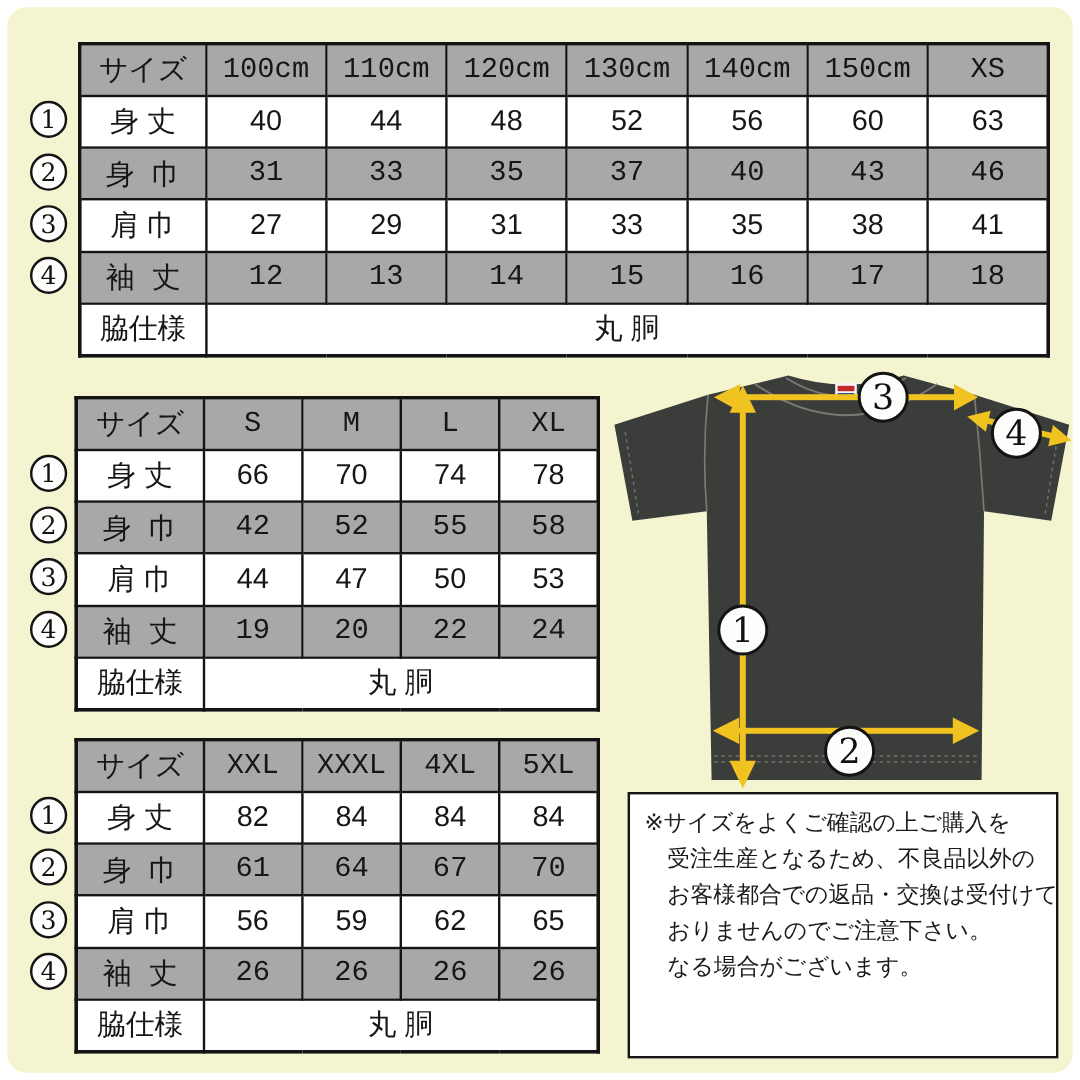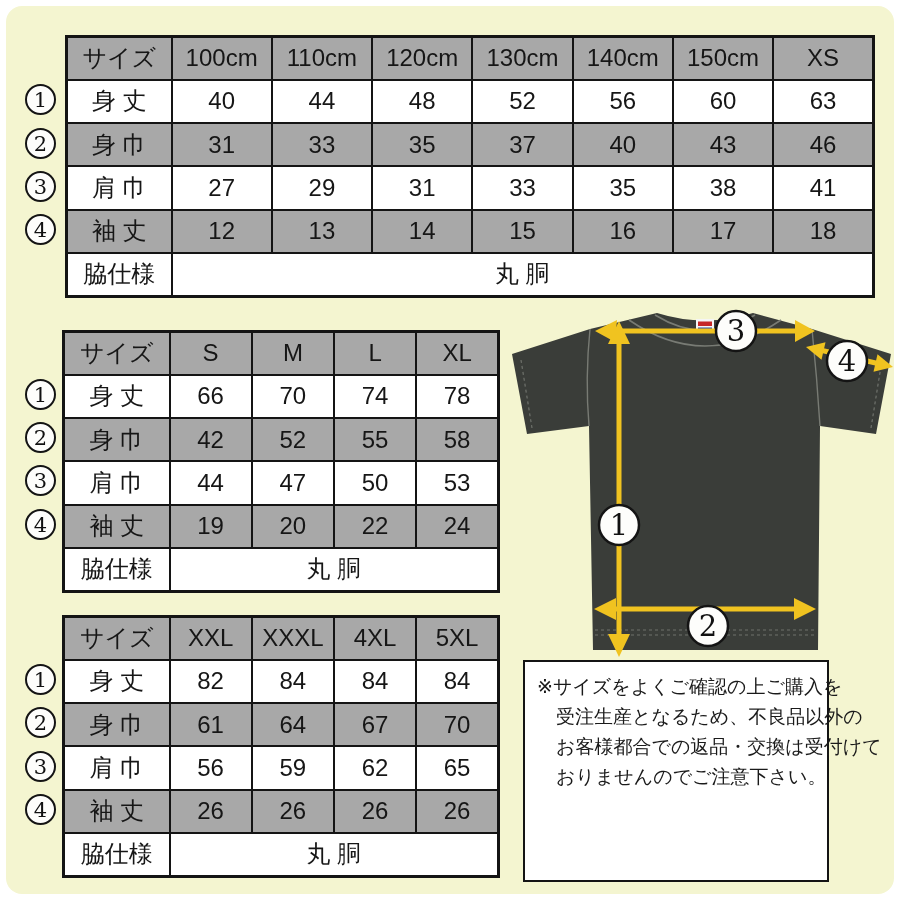--- a/index.html
+++ b/index.html
@@ -7,29 +7,29 @@
   body { font-family:"Liberation Sans","DejaVu Sans",sans-serif; background:#ffffff; }
   .canvas { position:relative; width:900px; height:900px; background:#ffffff; overflow:hidden; }
   .bg { position:absolute; left:6px; top:6px; width:888px; height:888px; background:#f4f5d0; border-radius:16px; }
 
   table.size { position:absolute; border-collapse:collapse; table-layout:fixed; background:#fff; border:3px solid #141414; }
   table.size th, table.size td {
     border:2px solid #141414; text-align:center; vertical-align:middle;
     font-weight:normal; color:#161616; font-size:24px; overflow:hidden; white-space:nowrap;
   }
   table.size tr { height:43.3px; }
-  tr.gray th, tr.gray td { background:#a8a8a8; }
+  tr.gray th, tr.gray td { background:#a8a8a8;font-family:Liberation Mono, monospace; }
   tr.white th, tr.white td { background:#ffffff;margin-left:40px; }
   .hdrtxt { font-size:23px; }
 
   .mnum { position:absolute; width:31px; height:31px; border:2px solid #141414; border-radius:50%;
           background:#fdfdfb; font-family:"DejaVu Serif",serif; font-size:21px; color:#111;
           display:flex; align-items:center; justify-content:center; }
 
-  .note { position:absolute; left:523px; top:660px; width:306px; height:222px; background:#ffffff;
+  .note { position:absolute; left:523px; top:660px; width:359px; height:222px; background:#ffffff;
           border:2px solid #141414; padding:10px 8px 0 12px; font-size:19px; line-height:30px; color:#1a1a1a; }
   .note .ln { padding-left:19px; white-space:nowrap; }
   .note .ln.first { padding-left:0; }
 
   svg.shirt { position:absolute; left:505px; top:308px; width:393px; height:350px; }
   .mtext { font-family:"DejaVu Serif",serif; font-size:29px; fill:#111; text-anchor:middle; }
 </style>
 </head>
 <body>
 
@@ -280,14 +280,15 @@
       <circle cx="203" cy="318" r="20" fill="#fdfdfb" stroke="#141414" stroke-width="2.5"></circle>
       <text class="mtext" x="203" y="328">2</text>
     </g>
   </svg>
 
   <div class="note">
     <div class="ln first">※サイズをよくご確認の上ご購入を</div>
     <div class="ln">受注生産となるため、不良品以外の</div>
     <div class="ln">お客様都合での返品・交換は受付けて</div>
     <div class="ln">おりませんのでご注意下さい。</div>
+    <div class="ln">なる場合がございます。</div>
   </div>
 </div>
 
 </body></html>

